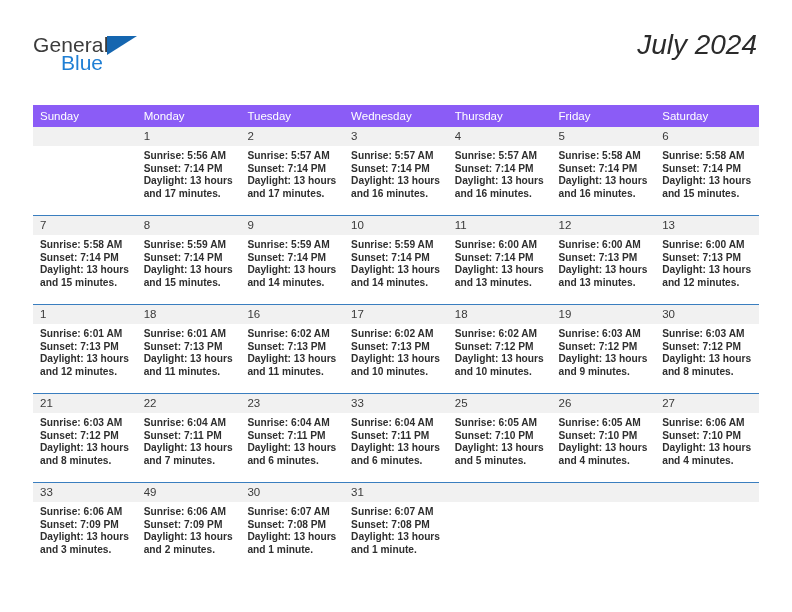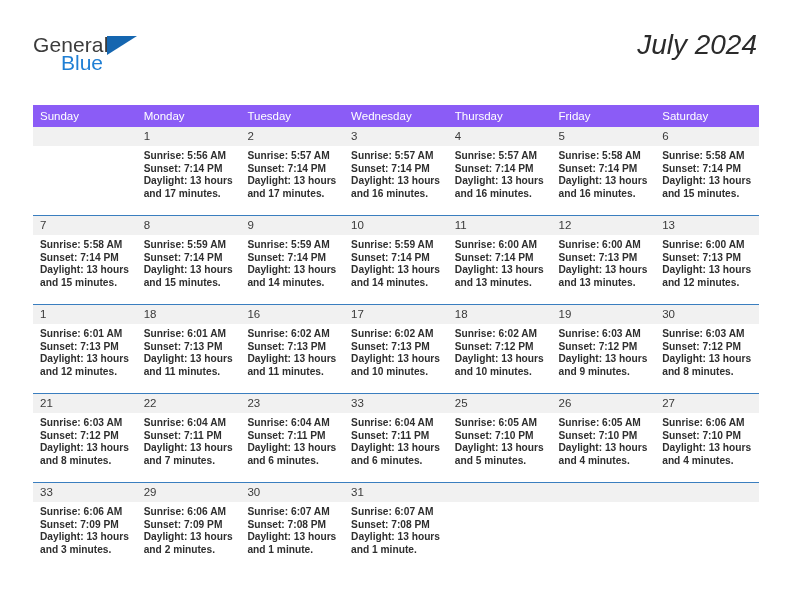--- a/index.html
+++ b/index.html
@@ -489,21 +489,21 @@
               <div class="details">
                 <div>Sunrise: 6:06 AM</div>
                 <div>Sunset: 7:09 PM</div>
                 <div>Daylight: 13 hours</div>
                 <div>and 3 minutes.</div>
               </div>
             </div>
           </td>
           <td>
             <div class="cell">
-              <div class="daynum">29</div>
+              <div class="daynum">49</div>
               <div class="details">
                 <div>Sunrise: 6:06 AM</div>
                 <div>Sunset: 7:09 PM</div>
                 <div>Daylight: 13 hours</div>
                 <div>and 2 minutes.</div>
               </div>
             </div>
           </td>
           <td>
             <div class="cell">

